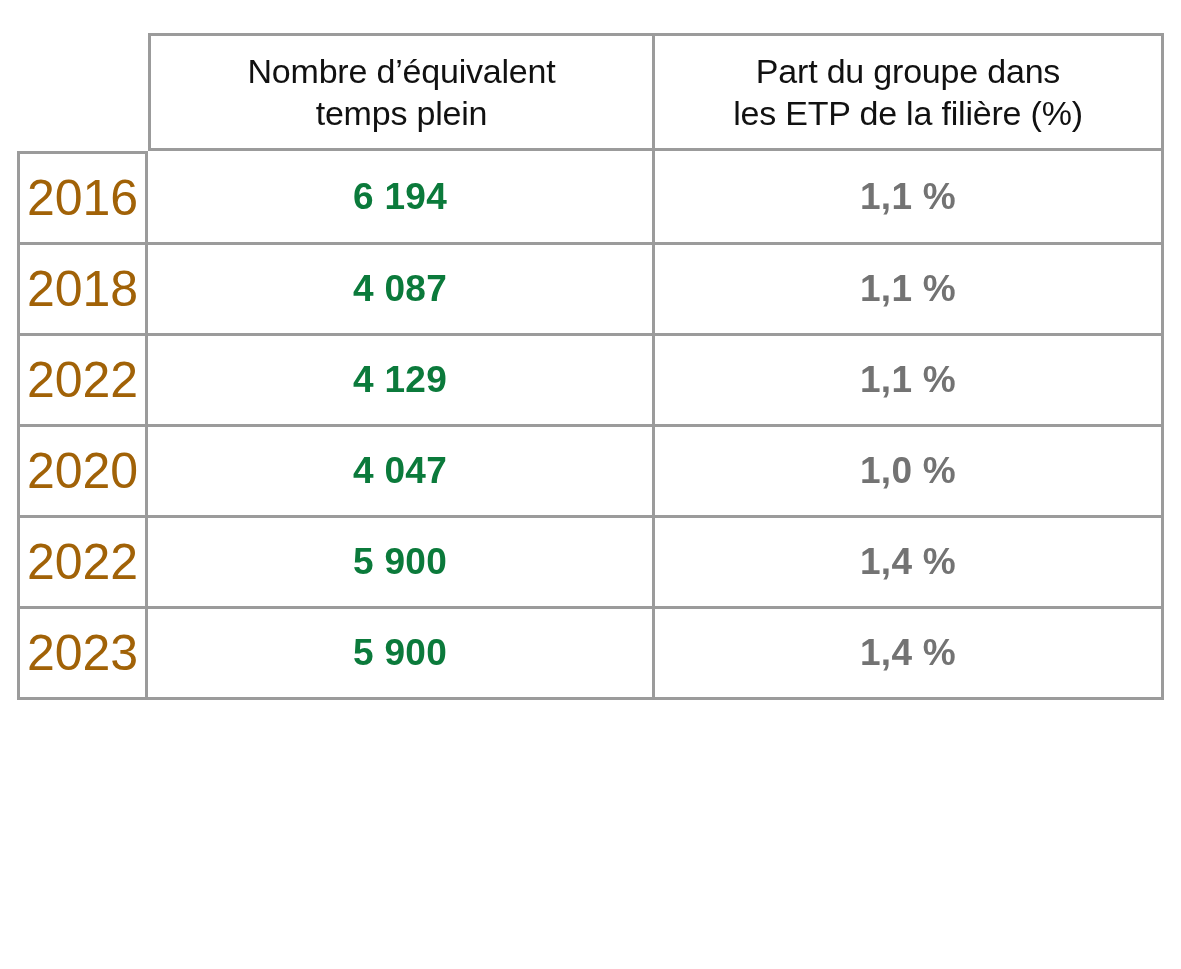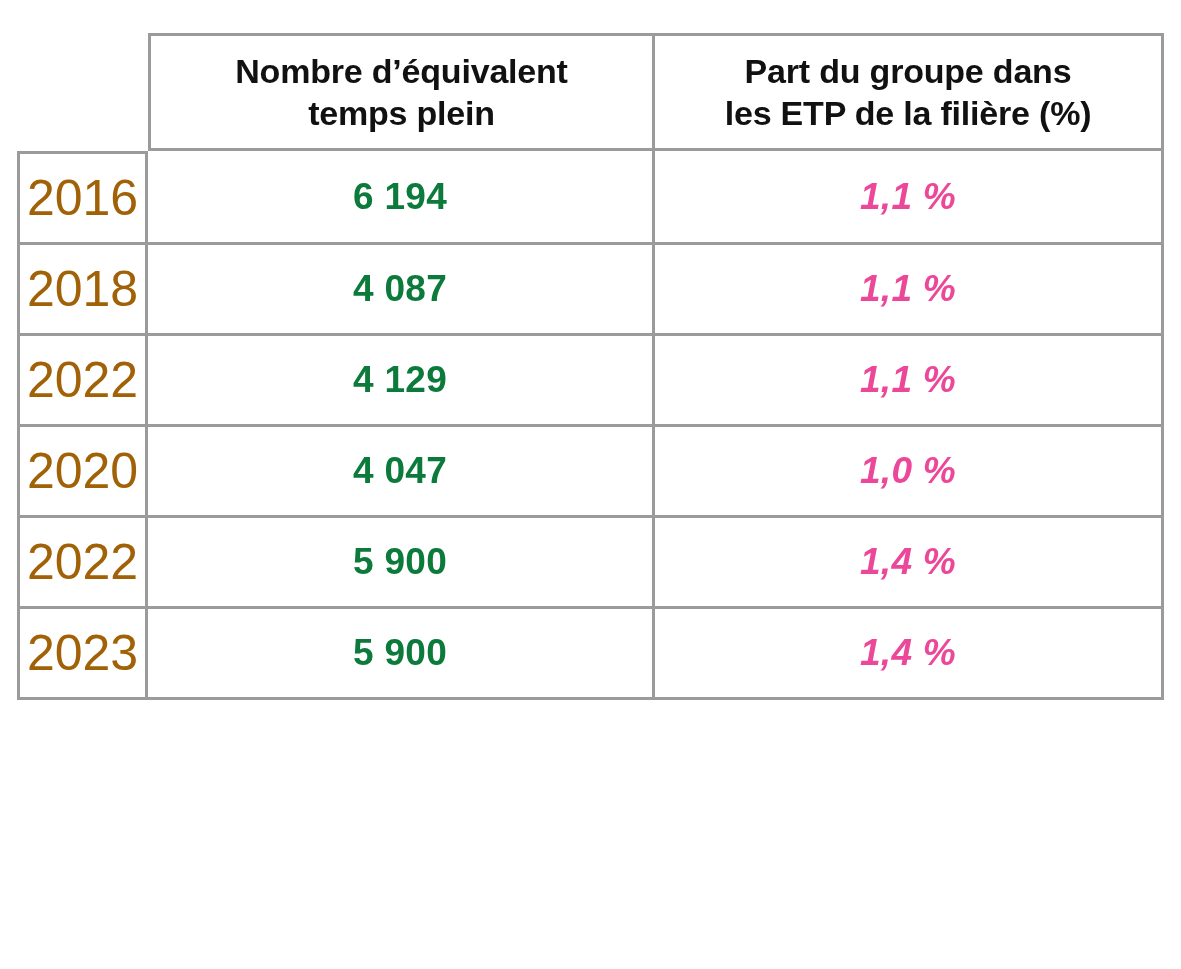--- a/index.html
+++ b/index.html
@@ -55,21 +55,21 @@
   }
 
   
   .header-row th {
     height: 112px;
   }
   .header-text {
     display: block;
     font-size: 34px;
     line-height: 42px;
-    font-weight: 700;
+    font-weight: 400;
     color: #111111;
     letter-spacing: -0.2px;
     padding: 0 14px;
   }
 
   
   .data-row td {
     height: 88px;
   }
   .year-text {
@@ -86,23 +86,22 @@
     line-height: 44px;
     font-weight: 700;
     color: #0B7A3B;
     letter-spacing: 0.3px;
   }
   .share-text {
     display: block;
     font-size: 37px;
     line-height: 44px;
     font-weight: 700;
-    color: #ec4899;
+    color: #737373;
     letter-spacing: 0.3px;
-    font-style: italic;
   }
 </style>
 </head>
 <body>
 
 <table id="etp-table">
   <colgroup>
     <col class="col-year">
     <col class="col-fte">
     <col class="col-share">

